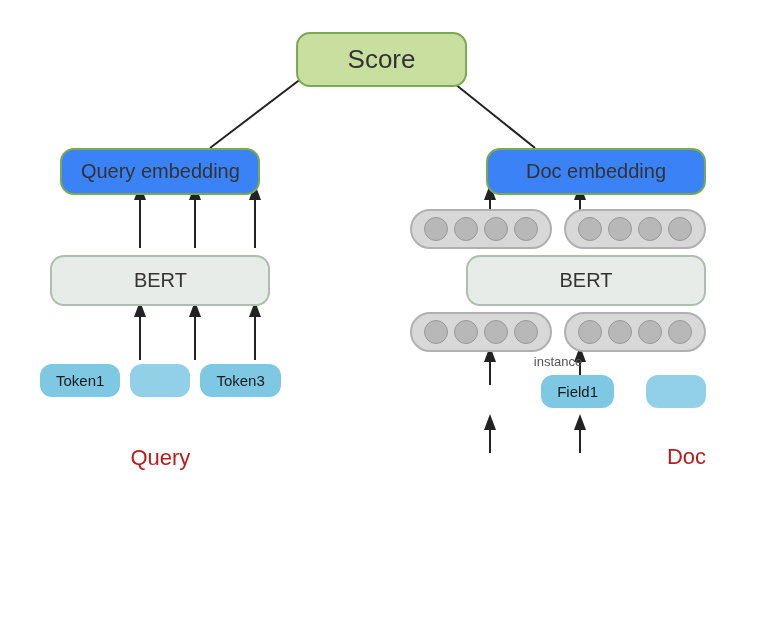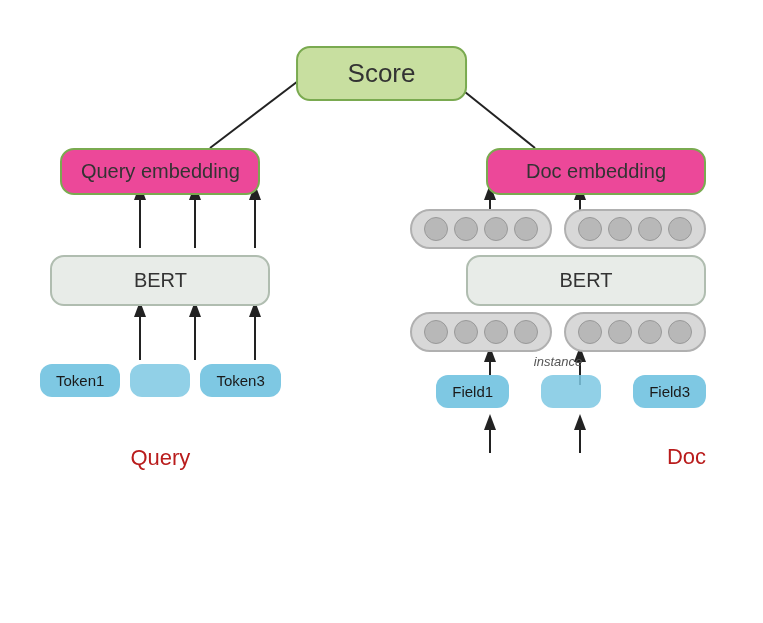--- a/index.html
+++ b/index.html
@@ -41,21 +41,21 @@
 
     .column-label {
       font-size: 22px;
       color: #b91c1c;
       margin-top: 18px;
       text-align: center;
     }
 
     
     .embedding-box {
-      background: #ec4899;
+      background: #3b82f6;
       border: 2px solid #7aaa50;
       border-radius: 14px;
       padding: 10px 12px;
       font-size: 20px;
       color: #333;
       text-align: center;
       white-space: nowrap;
       min-width: 200px;
     }
 
@@ -176,21 +176,21 @@
     <line x1="490" y1="298" x2="490" y2="278" stroke="#222" stroke-width="2" marker-end="url(#arrowhead)"></line>
     <line x1="580" y1="298" x2="580" y2="278" stroke="#222" stroke-width="2" marker-end="url(#arrowhead)"></line>
 
     <line x1="490" y1="385" x2="490" y2="350" stroke="#222" stroke-width="2" marker-end="url(#arrowhead)"></line>
     <line x1="580" y1="385" x2="580" y2="350" stroke="#222" stroke-width="2" marker-end="url(#arrowhead)"></line>
 
     <line x1="490" y1="453" x2="490" y2="418" stroke="#222" stroke-width="2" marker-end="url(#arrowhead)"></line>
     <line x1="580" y1="453" x2="580" y2="418" stroke="#222" stroke-width="2" marker-end="url(#arrowhead)"></line>
   </svg>
 
-  <div class="score-box" style="top:36px; left:50%; transform:translateX(-50%);">
+  <div class="score-box" style="top:22px; left:50%; transform:translateX(-50%);">
     <span>Score</span>
   </div>
 
   <div style="position:absolute; left:40px; top:148px; display:flex; flex-direction:column; align-items:center; gap:0;">
 
     <div class="embedding-box" style="margin-bottom:60px;">
       <span>Query embedding</span>
     </div>
 
     <div class="bert-box" style="margin-bottom:58px;">
@@ -243,29 +243,26 @@
           <div class="circle"></div>
           <div class="circle"></div>
         </div>
         <div class="circle-group">
           <div class="circle"></div>
           <div class="circle"></div>
           <div class="circle"></div>
           <div class="circle"></div>
         </div>
       </div>
-      <div style="text-align:center; font-size:13px; color:#555; margin-top:2px;font-style:italic;">instance</div>
+      <div style="text-align:center; font-size:13px; color:#555; margin-top:2px;">instance</div>
     </div>
 
     <div class="token-row" style="margin-bottom:18px;gap:32px;">
       <div class="token-box">
         <span>Field1</span>
       </div>
       <div class="token-box-blank" style="min-width:60px;">&nbsp;</div>
-      <div class="token-box">
-        <span>Field3</span>
-      </div>
     </div>
 
     <div class="column-label">Doc</div>
   </div>
 
 </div>
 
 </body></html>

